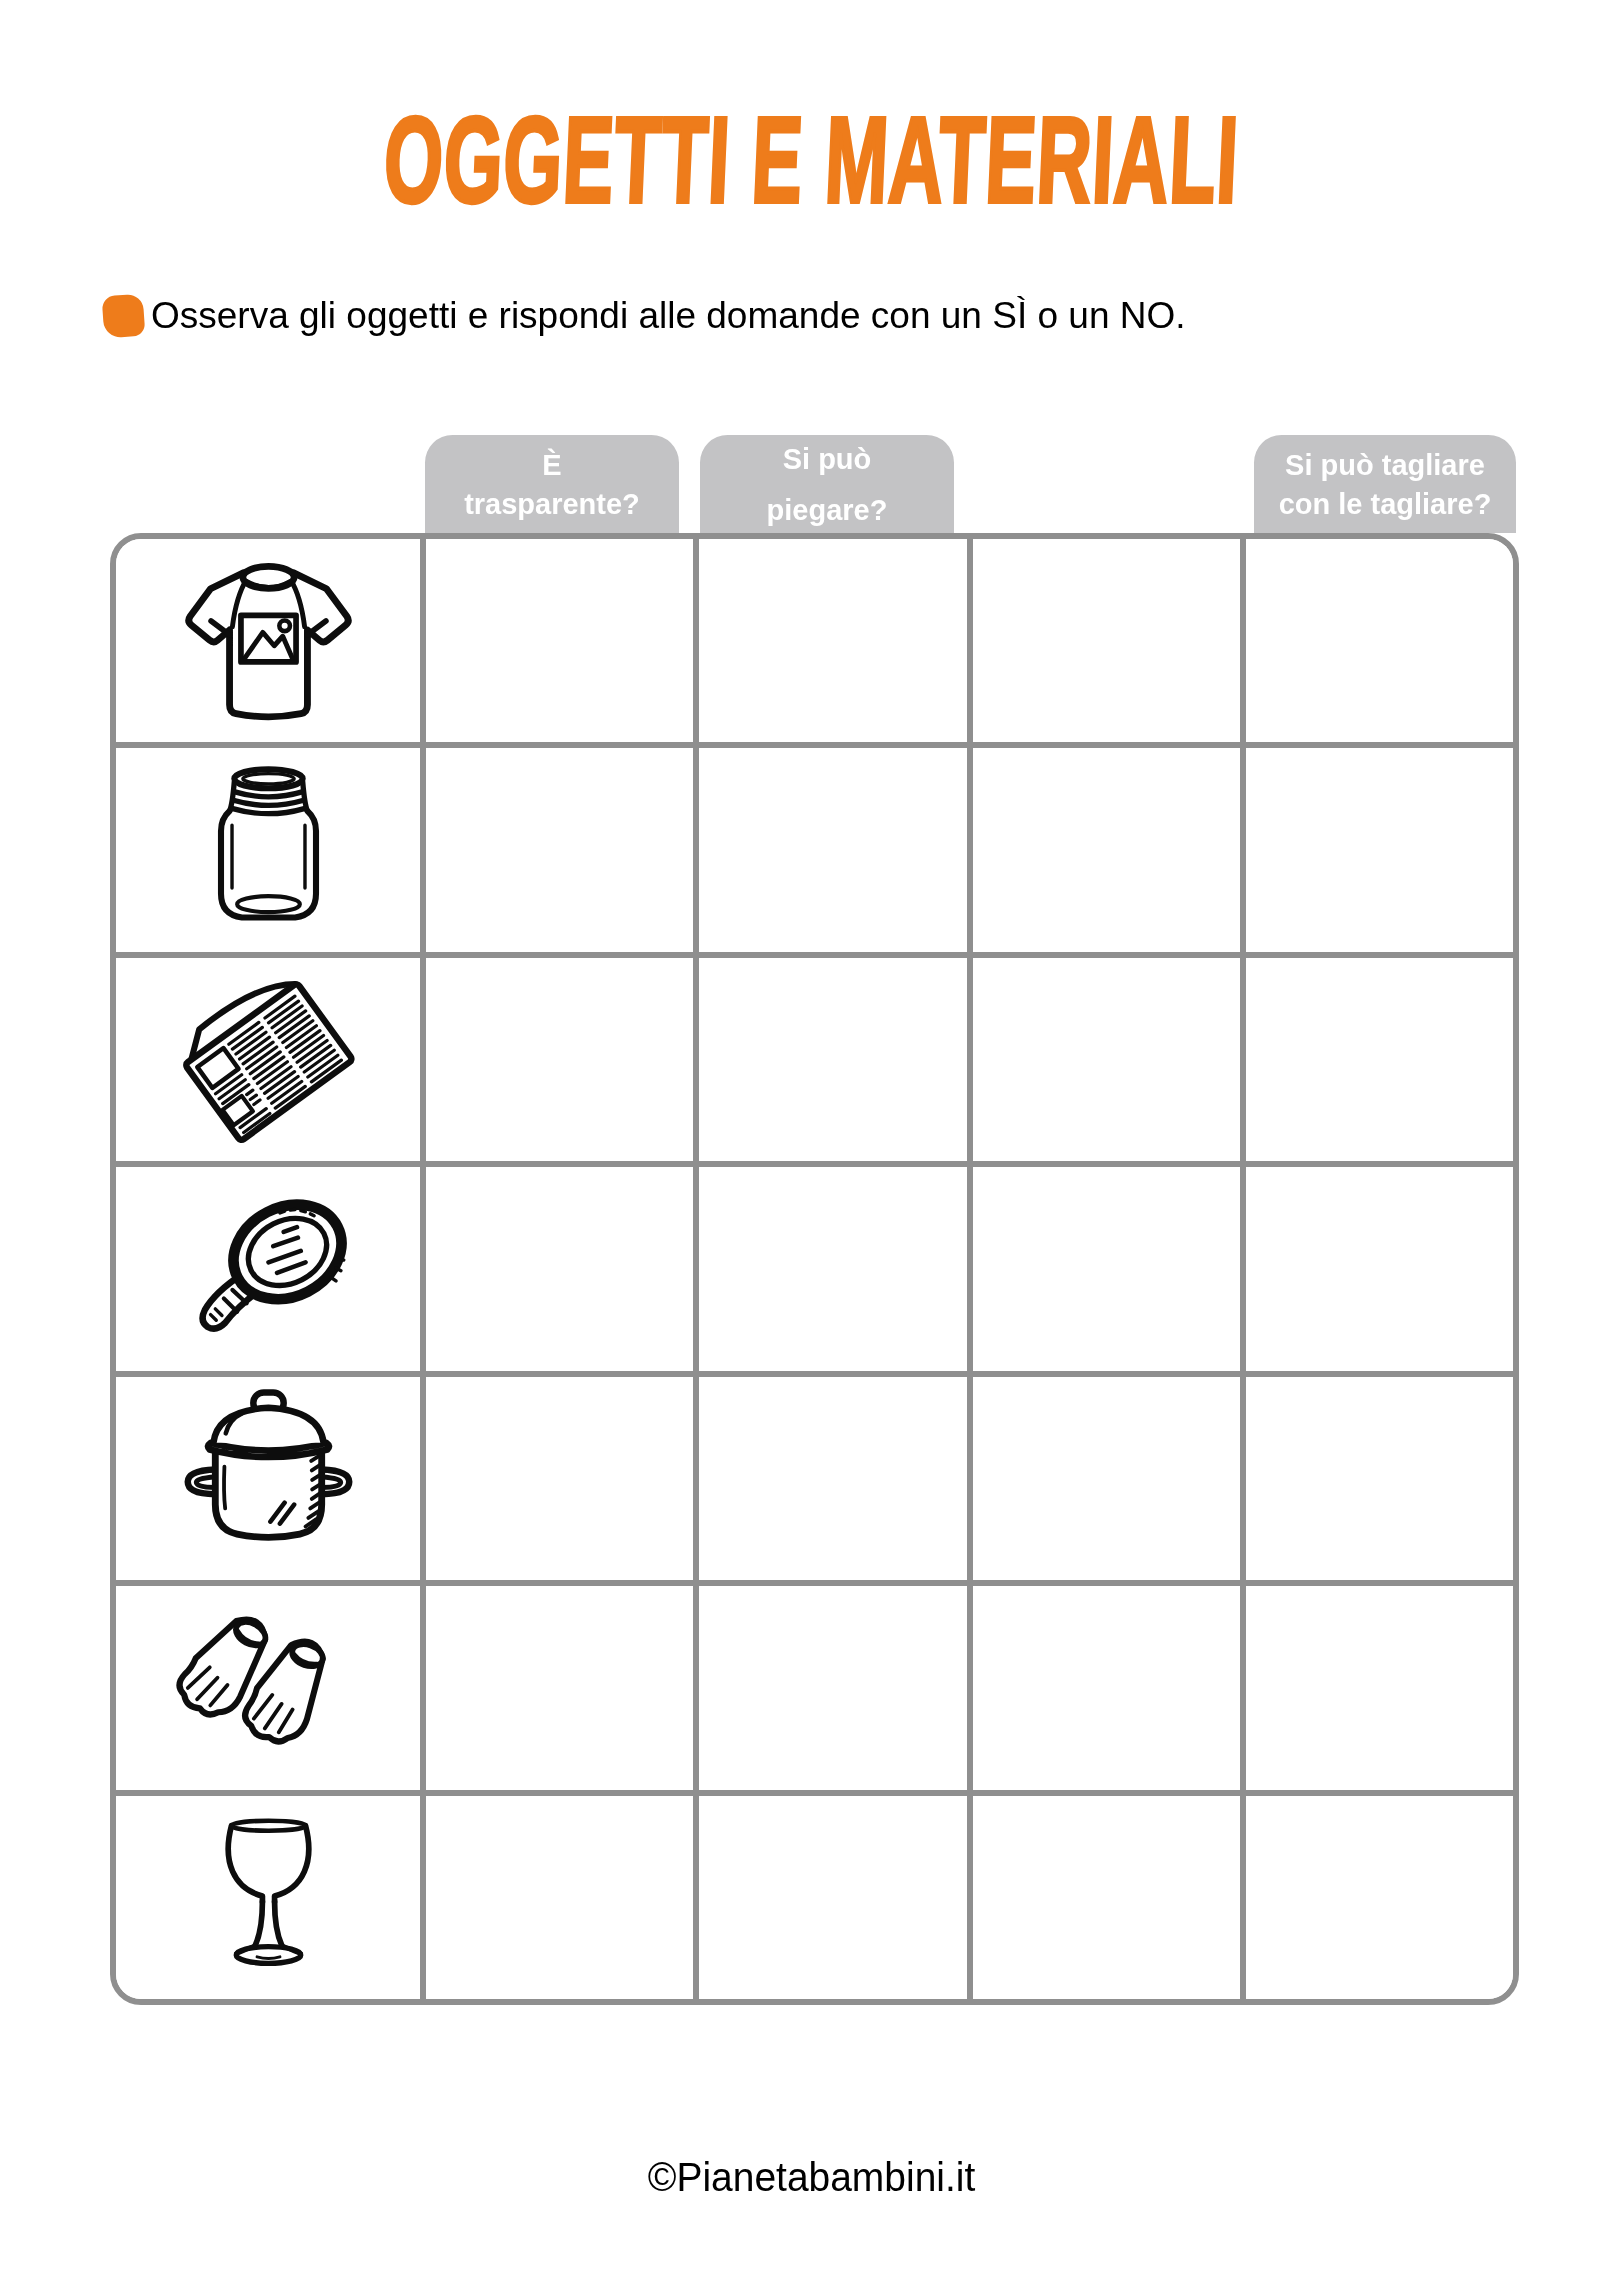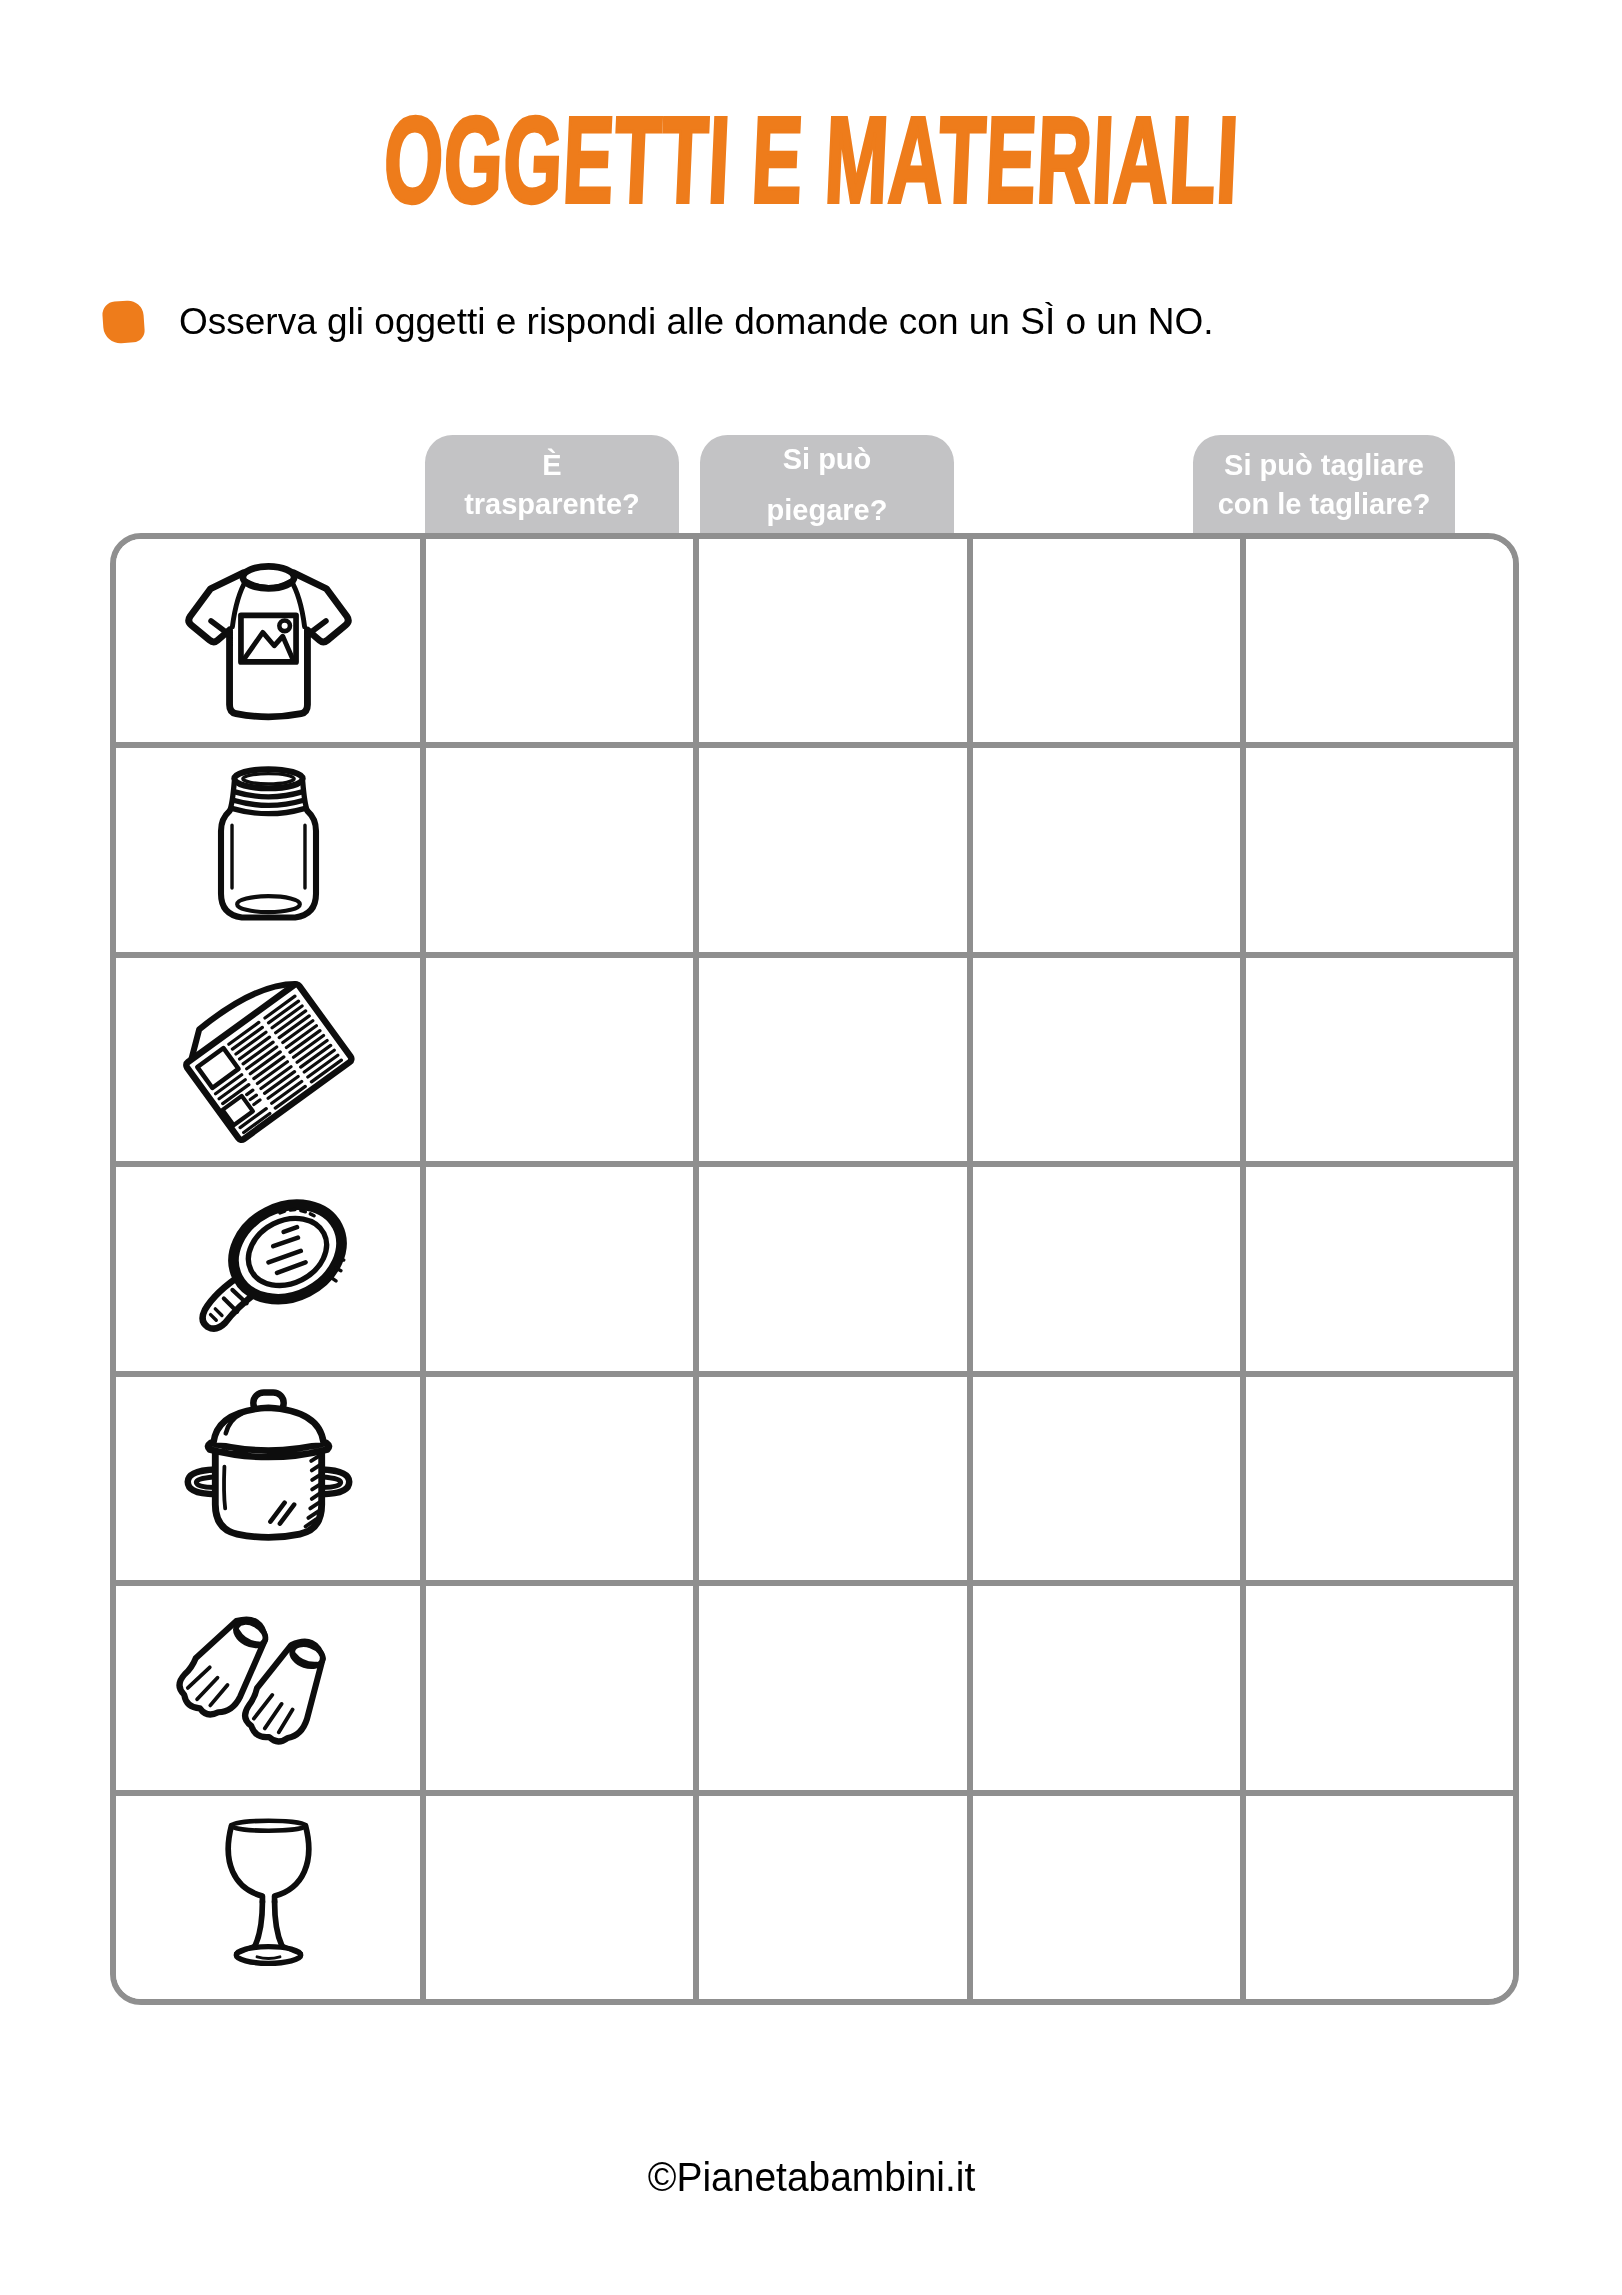--- a/index.html
+++ b/index.html
@@ -23,21 +23,21 @@
     color: #EE7C1B;
     -webkit-text-stroke: 3.9px #EE7C1B;
     transform: scaleX(0.62) skewX(-4deg);
     transform-origin: 50% 50%;
     white-space: nowrap;
   }
   
   .instruction {
     position: absolute;
     left: 103px; top: 288px; height: 55px;
-    display: flex; align-items: flex-end; gap: 35px;
+    display: flex; align-items: center; gap: 7px;
   }
   .bullet {
     width: 41px; height: 42px;
     background: #EE7C1B;
     border-radius: 13px 15.7px 11.8px 17px;
     transform: rotate(-4deg);
     flex: 0 0 auto;
   }
   .instruction-text {
     font-size: 37px;
@@ -56,21 +56,21 @@
     line-height: 39px;
     text-align: center;
     display: flex; flex-direction: column;
     justify-content: center;
     padding-top: 2.6px;
   }
   .tab span { white-space: nowrap; }
   .tab-1 { left: 425px;  width: 254px; }
   .tab-2 { left: 700px; width: 254px; gap: 12px; }
   .tab-3 { left: 976px; width: 254px; }
-  .tab-4 { left: 1193px; width: 262px; }
+  .tab-4 { left: 1254px; width: 262px; }
   
   .grid {
     position: absolute;
     left: 110px; top: 533px;
     width: 1409px; height: 1472px;
     border: 6.5px solid #8F8F8F;
     border-radius: 31px;
     background: #ffffff;
     display: flex; flex-direction: column;
     overflow: hidden;

